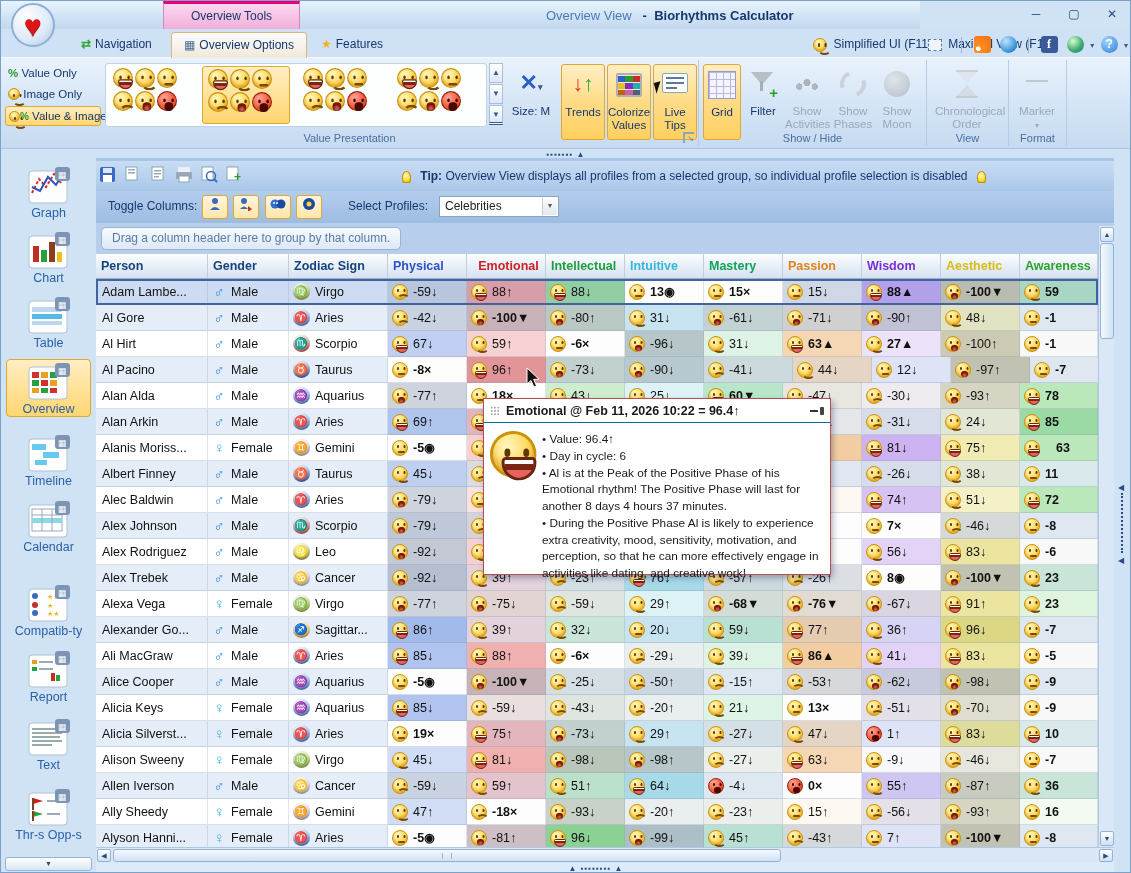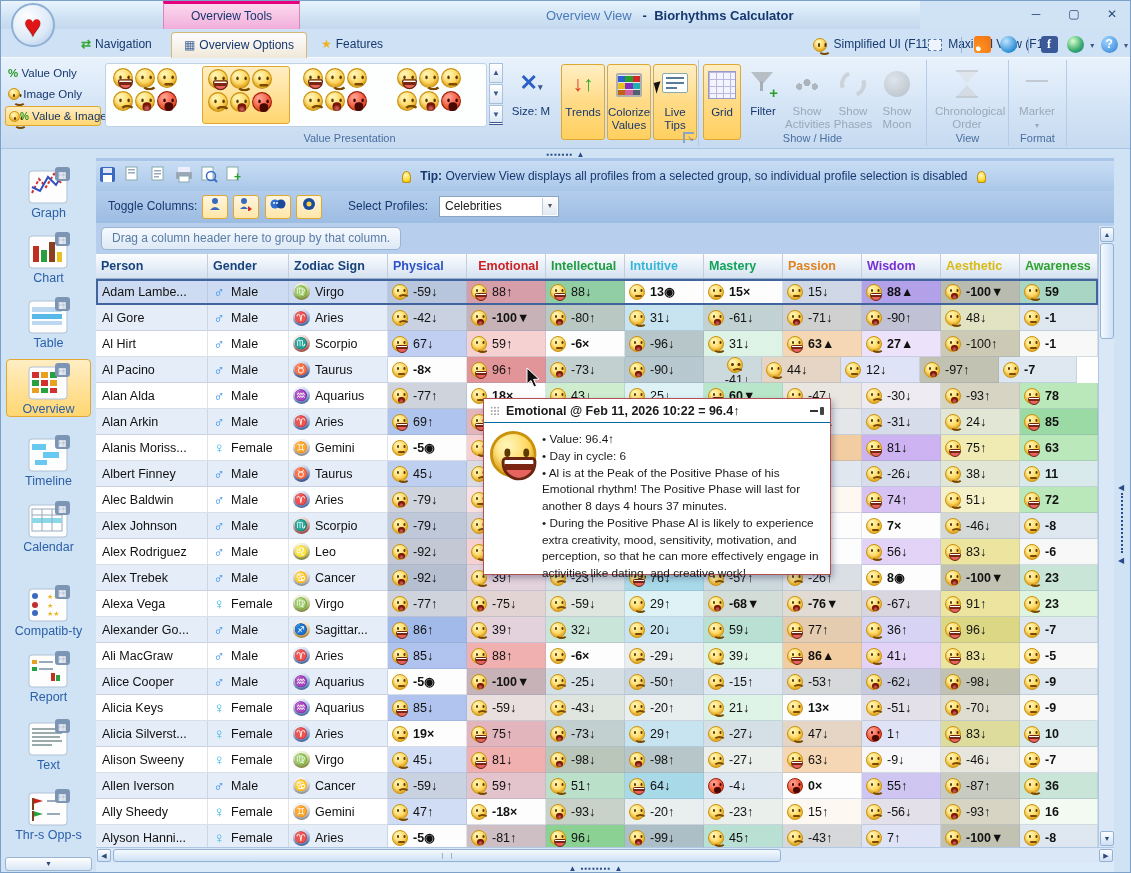--- a/index.html
+++ b/index.html
@@ -695,21 +695,21 @@
               <span class="num">96↑</span>
             </div>
             <div class="gc" style="width: 79px; background: linear-gradient(rgba(140, 160, 140, 0.38), rgba(140, 160, 140, 0.38)), linear-gradient(rgb(228, 237, 248), rgb(228, 237, 248));">
               <span class="face f-shock"></span>
               <span class="num">-73↓</span>
             </div>
             <div class="gc" style="width: 79px; background: linear-gradient(rgba(135, 160, 165, 0.48), rgba(135, 160, 165, 0.48)), linear-gradient(rgb(228, 237, 248), rgb(228, 237, 248));">
               <span class="face f-shock"></span>
               <span class="num">-90↓</span>
             </div>
-            <div class="gc" style="width: 58px; background: linear-gradient(rgba(140, 165, 150, 0.28), rgba(140, 165, 150, 0.28)), linear-gradient(rgb(228, 237, 248), rgb(228, 237, 248)); flex-direction: column;">
+            <div class="gc" style="width: 89px; background: linear-gradient(rgba(140, 165, 150, 0.28), rgba(140, 165, 150, 0.28)), linear-gradient(rgb(228, 237, 248), rgb(228, 237, 248));">
               <span class="face f-frown"></span>
               <span class="num">-41↓</span>
             </div>
             <div class="gc" style="width: 79px; background: linear-gradient(rgba(230, 150, 60, 0.28), rgba(230, 150, 60, 0.28)), linear-gradient(rgb(228, 237, 248), rgb(228, 237, 248));">
               <span class="face f-smile"></span>
               <span class="num">44↓</span>
             </div>
             <div class="gc" style="width: 79px; background: linear-gradient(rgba(150, 95, 225, 0.07), rgba(150, 95, 225, 0.07)), linear-gradient(rgb(228, 237, 248), rgb(228, 237, 248));">
               <span class="face f-neutral"></span>
               <span class="num">12↓</span>
@@ -852,21 +852,21 @@
               <span class="num">80↑</span>
             </div>
             <div class="gc" style="width: 79px; background: linear-gradient(rgba(150, 95, 225, 0.48), rgba(150, 95, 225, 0.48)), linear-gradient(rgb(255, 255, 255), rgb(255, 255, 255));">
               <span class="face f-laugh"></span>
               <span class="num">81↓</span>
             </div>
             <div class="gc" style="width: 79px; background: linear-gradient(rgba(215, 200, 55, 0.38), rgba(215, 200, 55, 0.38)), linear-gradient(rgb(255, 255, 255), rgb(255, 255, 255));">
               <span class="face f-laugh"></span>
               <span class="num">75↑</span>
             </div>
-            <div class="gc" style="width: 78px; background: linear-gradient(rgba(75, 195, 75, 0.38), rgba(75, 195, 75, 0.38)), linear-gradient(rgb(255, 255, 255), rgb(255, 255, 255));">
+            <div class="gc" style="width: 78px; background: linear-gradient(rgba(75, 195, 75, 0.38), rgba(75, 195, 75, 0.38)), linear-gradient(rgb(255, 255, 255), rgb(255, 255, 255)); gap: 11px;">
               <span class="face f-laugh"></span>
               <span class="num bold">63</span>
             </div>
           </div>
           <div class="grow">
             <div class="gc" style="width: 112px; background: rgb(228, 237, 248); padding-left: 6px;">Albert Finney</div>
             <div class="gc" style="width: 81px; background: rgb(228, 237, 248);">
               <span class="gsym m">♂</span>
               <span class="num">Male</span>
             </div>

